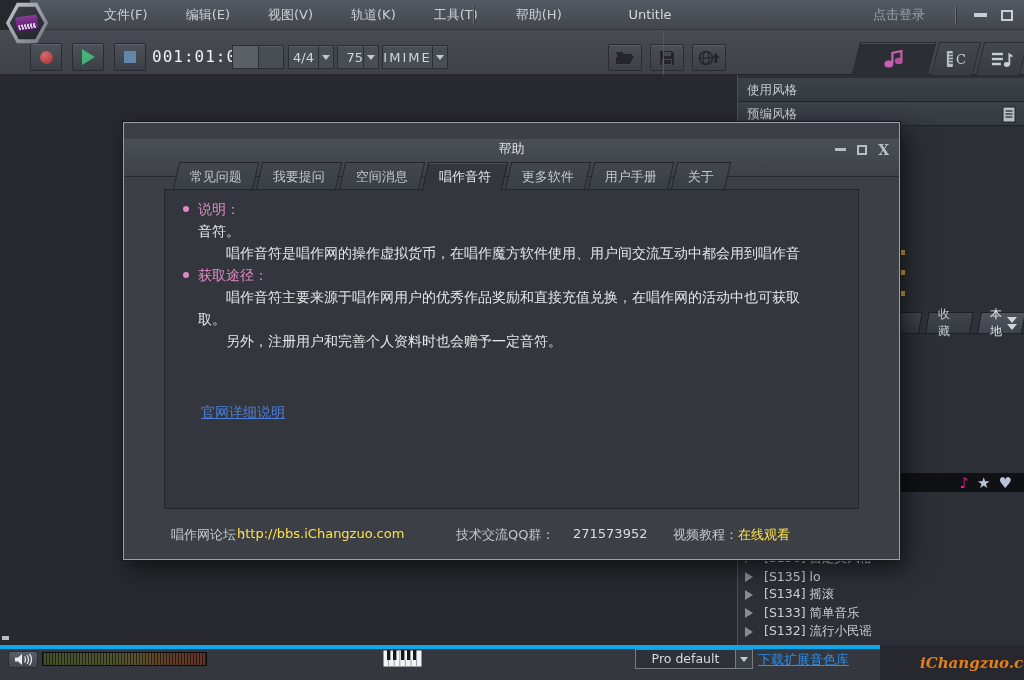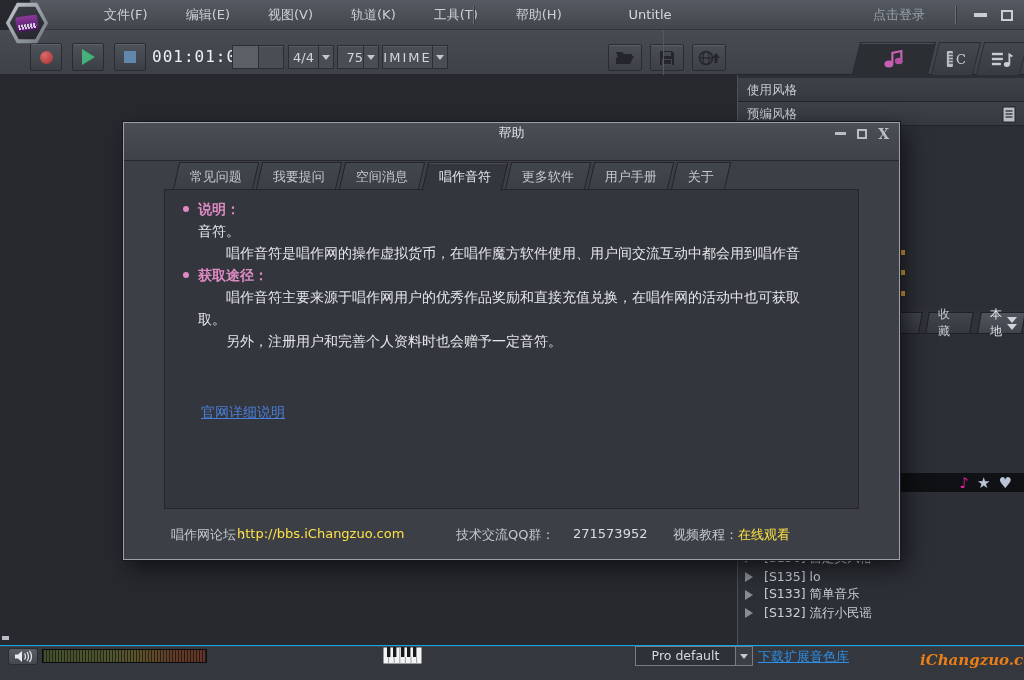--- a/index.html
+++ b/index.html
@@ -86,54 +86,54 @@
     display:flex; align-items:center; justify-content:flex-end; gap:8px; padding-right:12px; }
   .icon-note  { color:#ee1fa0; font-size:15px; }
   .icon-star  { color:#b9c4d6; font-size:15px; }
   .icon-heart { color:#b9c4d6; font-size:15px; }
   .style-list { position:absolute; left:0; top:474px; width:286px; }
   .style-row { height:18.4px; display:flex; align-items:center; color:#ccd1d7; font-size:12.5px; }
   .row-tri { width:0; height:0; border-left:8px solid #878d95; border-top:5px solid transparent; border-bottom:5px solid transparent; margin:0 11px 0 7px; }
   .yellow-dot { position:absolute; width:5px; height:5px; background:#d9a43a; }
 
   
-  .bottombar { left:0; top:645px; width:1024px; height:35px; background:#34373d; border-top:1px solid #0ea5e9; box-shadow:inset 0 1px 0 #43474d; }
+  .bottombar { left:0; top:645px; width:880px; height:35px; background:#34373d; border-top:4px solid #0ea5e9; box-shadow:inset 0 1px 0 #43474d; }
   .spk-btn { position:absolute; left:8px; top:2px; width:30px; height:17px; border-radius:3px;
     background:linear-gradient(#5a5f67,#43474e); border:1px solid #2b2d32; display:flex; align-items:center; justify-content:center; color:#e6e9ed; }
   .meter { position:absolute; left:42px; top:3px; width:165px; height:14px; border:1px solid #0c0d10; background:
     repeating-linear-gradient(90deg, rgba(0,0,0,.55) 0 1px, transparent 1px 3px),
     linear-gradient(90deg,#44502c 0%,#4e5430 40%,#5c512c 60%,#603c28 80%,#63332a 100%); }
   .piano-icon { position:absolute; left:383px; top:0px; }
   .preset-box { position:absolute; left:635px; top:0px; width:118px; height:20px; background:#2e3137;
     border:1px solid #787d84; display:flex; }
   .preset-label { flex:1; text-align:center; line-height:18px; color:#d6dade; font-size:12.5px; }
   .preset-arrow { width:17px; border-left:1px solid #787d84; background:#3a3e45; display:flex; align-items:center; justify-content:center; }
   .dl-link { position:absolute; left:758px; top:2px; color:#2e8fe8; text-decoration:underline; font-size:13px; }
   .brand { position:absolute; left:920px; top:5px; color:#e87e17; font-size:15px; font-weight:bold; font-style:italic; font-family:"DejaVu Serif","Liberation Serif",serif; }
 
   
   .dialog { left:123px; top:122px; width:777px; height:438px; background:#3c4046; z-index:50;
     border:1px solid #9ba1a8; box-shadow:0 0 0 1px #17181c, 6px 8px 22px rgba(0,0,0,.6); }
-  .dlg-titlebar { position:absolute; left:0; top:0; width:100%; height:38px;
+  .dlg-titlebar { position:absolute; left:0; top:16px; width:100%; height:38px;
     background:linear-gradient(#4a4e55,#3e4248); border-bottom:1px solid #26282d; }
   .dlg-title { width:100%; text-align:center; line-height:20px; color:#dde1e6; font-size:13px; }
   .dlg-ctl { position:absolute; right:10px; top:0; height:21px; display:flex; align-items:center; gap:11px; }
   .dlg-ctl .ctl-min { width:11px; height:3px; background:#b9bec5; }
   .dlg-ctl .ctl-max { width:10px; height:10px; border:2px solid #b9bec5; }
   .dlg-ctl .ctl-x   { font-size:14px; line-height:14px; color:#b9bec5; }
   .dlg-tabs { position:absolute; left:52px; top:39px; height:28px; display:flex; }
   .dlg-tab { height:28px; padding:0 13px; margin-right:3px; transform:skewX(-13deg);
     background:linear-gradient(#42464d,#3a3e45); border:1px solid #23252a; border-bottom:none;
     color:#c4c9cf; font-size:13px; display:flex; align-items:center; position:relative; }
   .dlg-tab > span { transform:skewX(13deg); }
   .dlg-tab.active { background:#33363c; color:#e2e6ea; height:29px; z-index:2; box-shadow:inset 0 1px 0 #4a4e55; }
   .dlg-panel { position:absolute; left:40px; top:66px; width:695px; height:320px;
     background:#33363c; border:1px solid #24262a; }
   .panel-text { position:absolute; left:0; top:8px; width:100%; font-size:14px; color:#e4e7ea; line-height:22px; }
-  .bullet-row { position:relative; padding-left:33px; font-weight:bold; color:#e08ac4; }
+  .bullet-row { position:relative; padding-left:33px; font-weight:normal; color:#e08ac4; }
   .bullet-row .bullet { position:absolute; left:18px; top:8px; width:6px; height:6px; border-radius:50%; background:#e08ac4; }
   .tline { padding-left:33px; padding-right:20px; }
   .tline.indent { text-indent:28px; }
   .dlg-link { position:absolute; left:36px; top:214px; color:#4b7fd9; text-decoration:underline; font-size:14px; }
   .dlg-footer { position:absolute; left:0; top:397px; width:100%; height:30px; font-size:13px;padding-left:23px; }
   .dlg-footer span { position:absolute; top:6px; white-space:nowrap; }
   .f-label { color:#c3c8ce; }
   .f-link  { color:#fde047; }
   .f-num   { color:#d9dde2; }
   svg { display:block; }
@@ -308,20 +308,24 @@
   </div>
 
   <div class="style-list">
     <div class="style-row">
         <i class="row-tri"></i>
         <span>[S136] 自定义风格</span>
       </div>
     <div class="style-row">
         <i class="row-tri"></i>
         <span>[S135] lo</span>
+      </div>
+    <div class="style-row">
+        <i class="row-tri"></i>
+        <span>[S134] 摇滚</span>
       </div>
     <div class="style-row">
         <i class="row-tri"></i>
         <span>[S133] 简单音乐</span>
       </div>
     <div class="style-row">
         <i class="row-tri"></i>
         <span>[S132] 流行小民谣</span>
       </div>
   </div>

